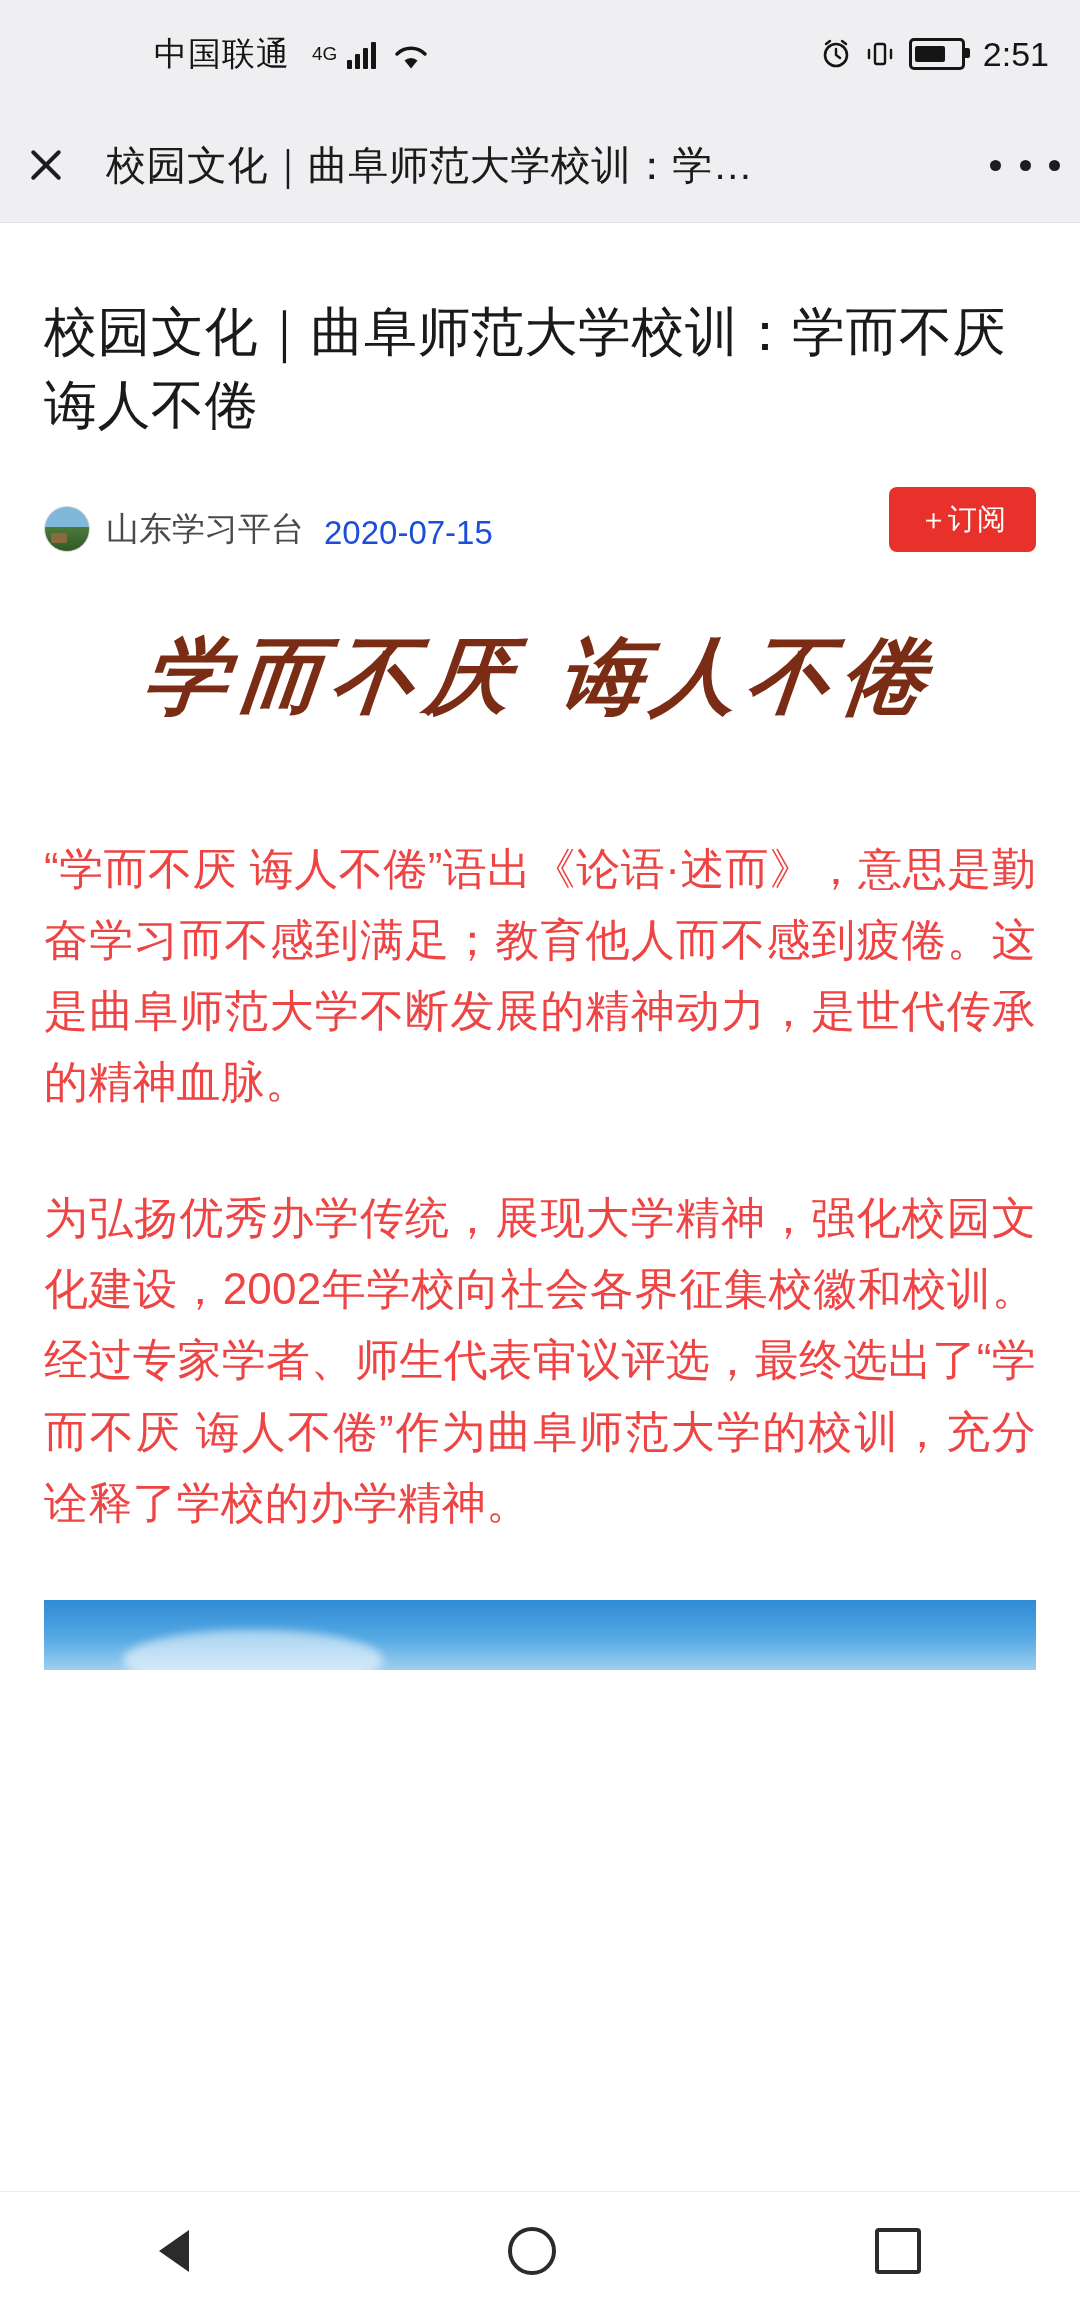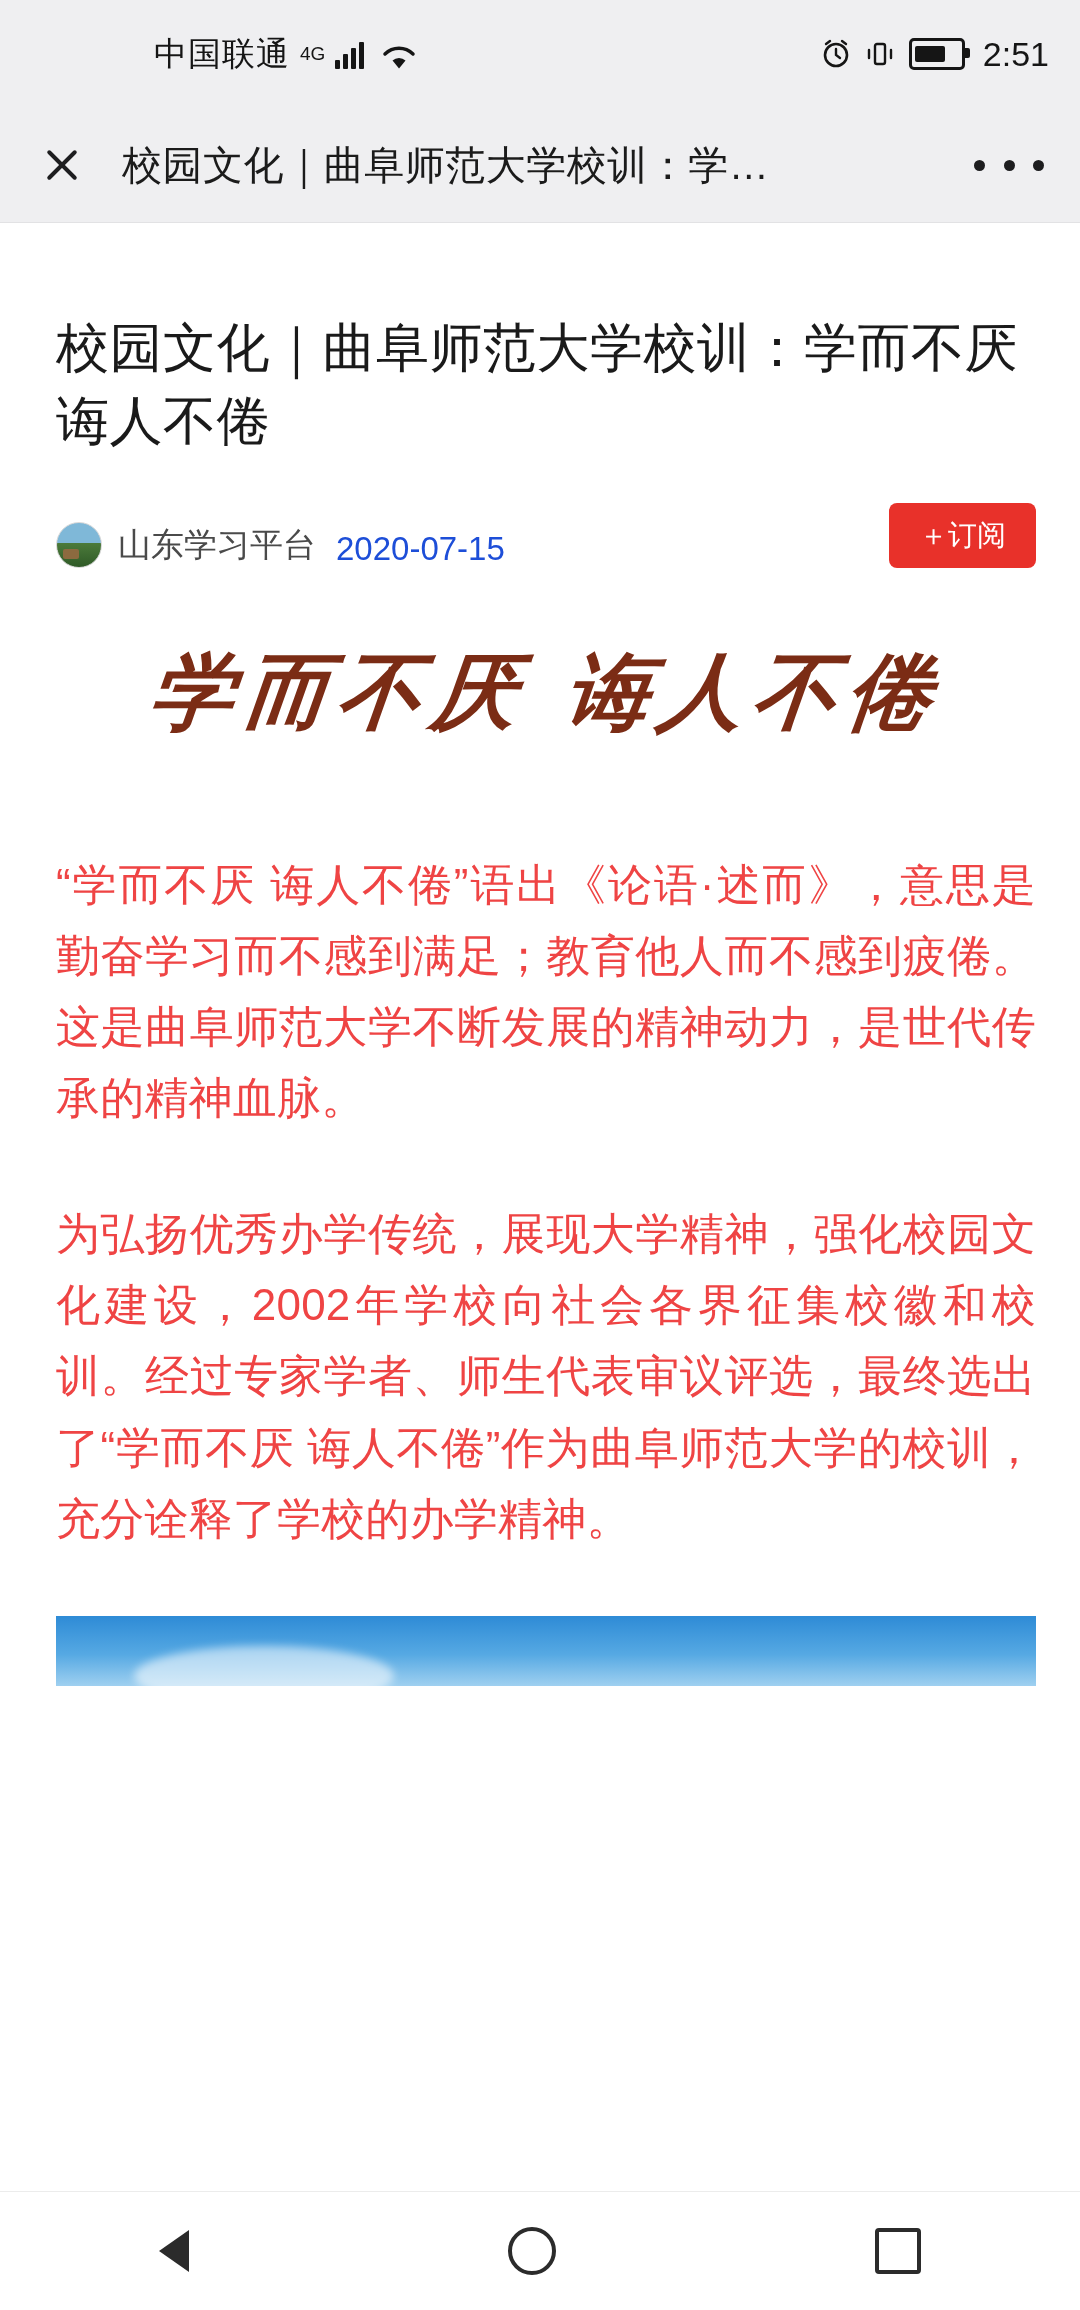--- a/index.html
+++ b/index.html
@@ -43,21 +43,21 @@
     margin-left: 110px;
   }
   .carrier {
     font-size: 33px;
     letter-spacing: 1px;
     color: #151515;
   }
   .net-label {
     font-size: 19px;
     vertical-align: super;
-    margin-left: 2px;
+    margin-left: 14px;
     color: #151515;
   }
   .signal-bars {
     display: inline-flex;
     align-items: flex-end;
     gap: 3px;
     height: 30px;
     margin-left: 2px;
   }
   .signal-bars i {
@@ -115,21 +115,21 @@
     color: #151515;
     margin-left: 4px;
   }
 
   
   .appbar {
     height: 115px;
     background: #efeff1;
     display: flex;
     align-items: center;
-    padding: 0 36px;
+    padding: 0 20px;
     box-sizing: border-box;
     border-bottom: 1px solid #e2e2e4;
   }
   .close-icon {
     width: 52px;
     height: 52px;
     flex: 0 0 auto;
     position: relative;
   }
   .close-icon:before, .close-icon:after {
@@ -167,24 +167,23 @@
     width: 11px;
     height: 11px;
     background: #1d1d1f;
     border-radius: 50%;
   }
 
   
   .content {
     flex: 1 1 auto;
     background: #ffffff;
-    padding: 16px 44px;
+    padding: 0 44px;
     box-sizing: border-box;
     overflow: hidden;
-    margin-left: 12px;
   }
   .article-title {
     font-size: 53px;
     line-height: 1.38;
     color: #1a1a1a;
     font-weight: 400;
     margin: 72px 0 0 0;
     letter-spacing: 0.5px;
   }
   .meta-row {

